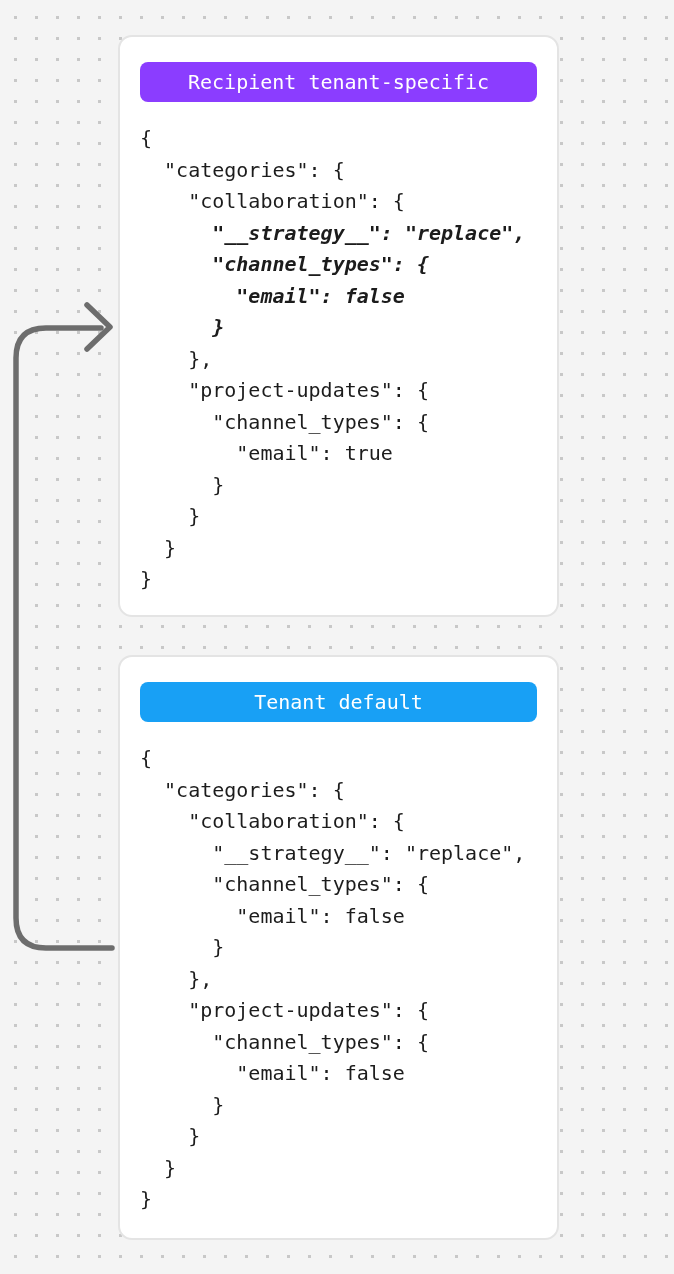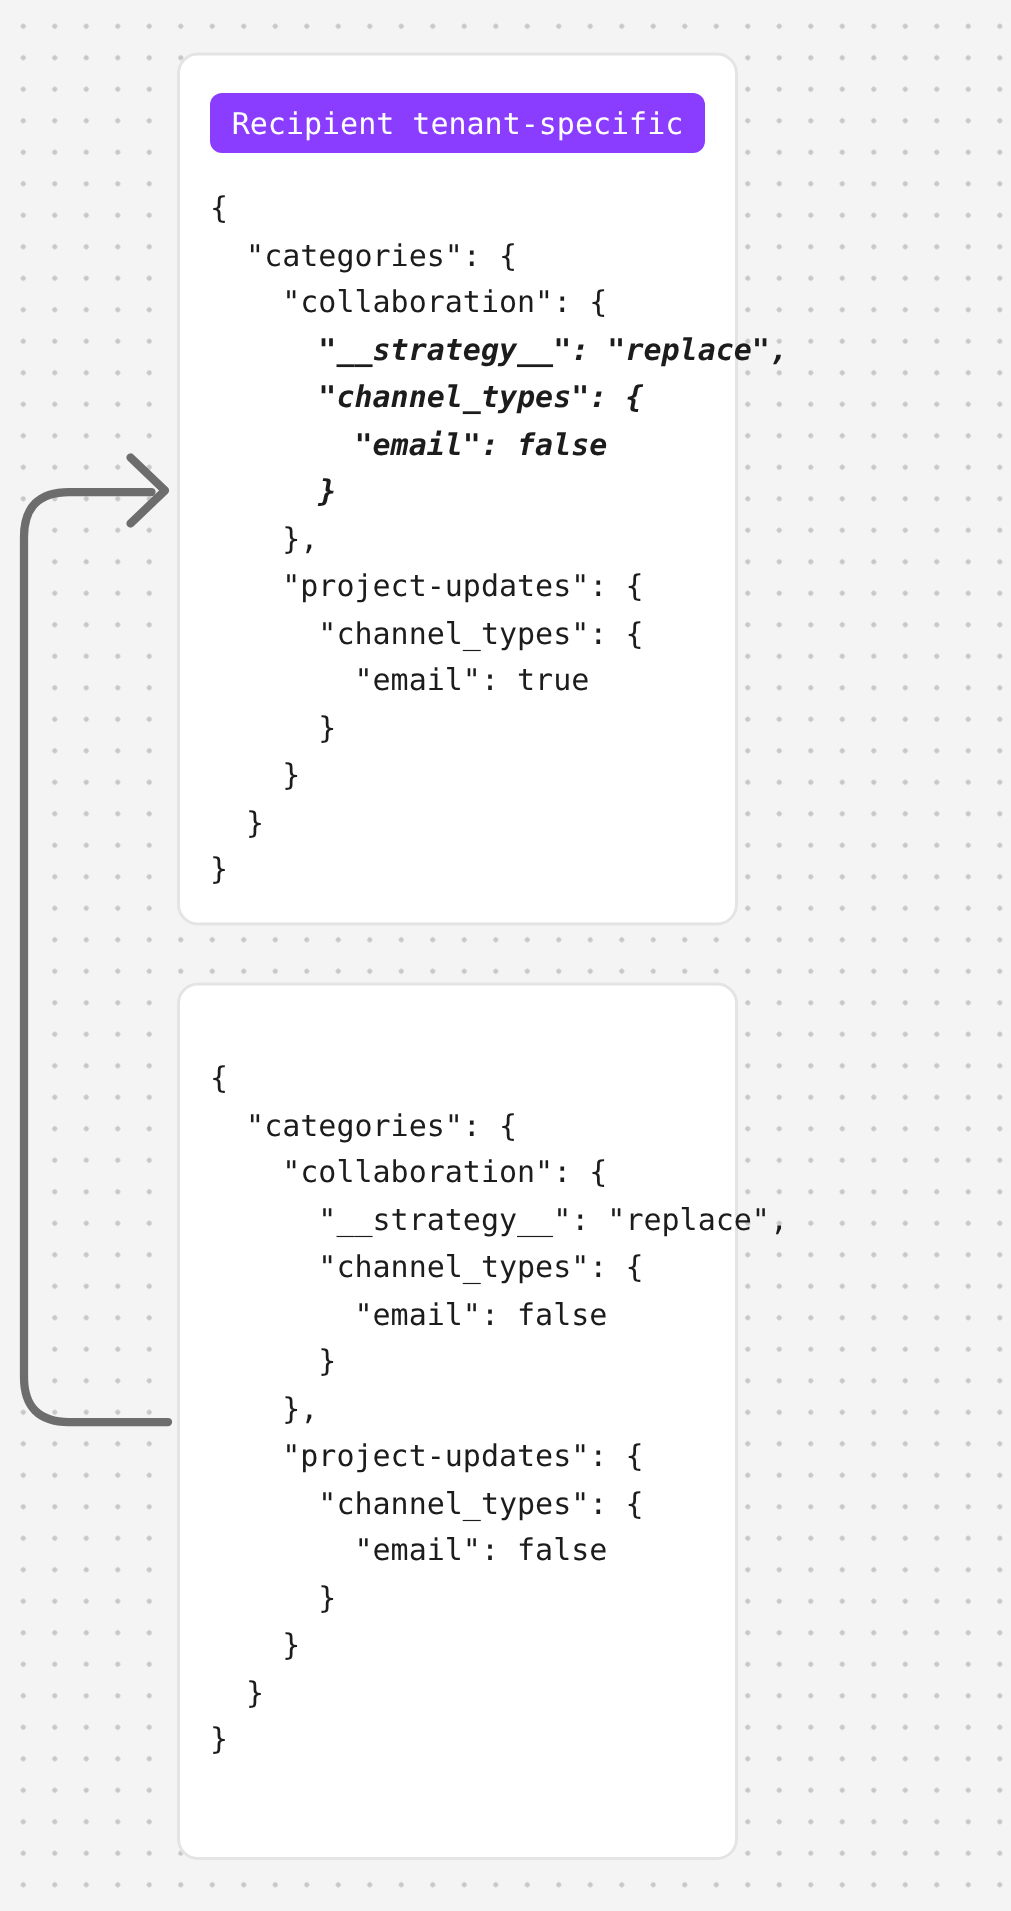--- a/index.html
+++ b/index.html
@@ -26,21 +26,21 @@
   .arrow-svg path {
     fill: none;
     stroke: var(--arrow, #6d6d6d);
     stroke-width: 5.5;
     stroke-linecap: round;
     stroke-linejoin: round;
   }
   .card {
     position: absolute;
     left: 118px;
-    width: 374px;
+    width: 441px;
     box-sizing: border-box;
     background: var(--card_bg, #ffffff);
     border: 2px solid var(--card_border, #e4e4e4);
     border-radius: 14px;
     padding: 25px 20px;
   }
   #card-top { top: 35px; height: 582px; }
   #card-bottom { top: 655px; height: 585px; }
   .badge {
     height: 40px;
@@ -78,16 +78,17 @@
     <path d="M 112 948 H 46 Q 16 948 16 918 V 358 Q 16 328 46 328 H 101"></path>
     <path d="M 87 305 L 110 327 L 87 349"></path>
   </svg>
 
   <section class="card" id="card-top">
     <div class="badge badge-purple">Recipient tenant-specific</div>
     <pre class="code"><div class="code-line">{</div><div class="code-line">  "categories": {</div><div class="code-line">    "collaboration": {</div><div class="code-line em">      "__strategy__": "replace",</div><div class="code-line em">      "channel_types": {</div><div class="code-line em">        "email": false</div><div class="code-line em">      }</div><div class="code-line">    },</div><div class="code-line">    "project-updates": {</div><div class="code-line">      "channel_types": {</div><div class="code-line">        "email": true</div><div class="code-line">      }</div><div class="code-line">    }</div><div class="code-line">  }</div><div class="code-line">}</div></pre>
   </section>
 
   <section class="card" id="card-bottom">
+    <div class="badge badge-blue">Tenant default</div>
     <pre class="code"><div class="code-line">{</div><div class="code-line">  "categories": {</div><div class="code-line">    "collaboration": {</div><div class="code-line">      "__strategy__": "replace",</div><div class="code-line">      "channel_types": {</div><div class="code-line">        "email": false</div><div class="code-line">      }</div><div class="code-line">    },</div><div class="code-line">    "project-updates": {</div><div class="code-line">      "channel_types": {</div><div class="code-line">        "email": false</div><div class="code-line">      }</div><div class="code-line">    }</div><div class="code-line">  }</div><div class="code-line">}</div></pre>
   </section>
 
 </div>
 
 </body></html>

